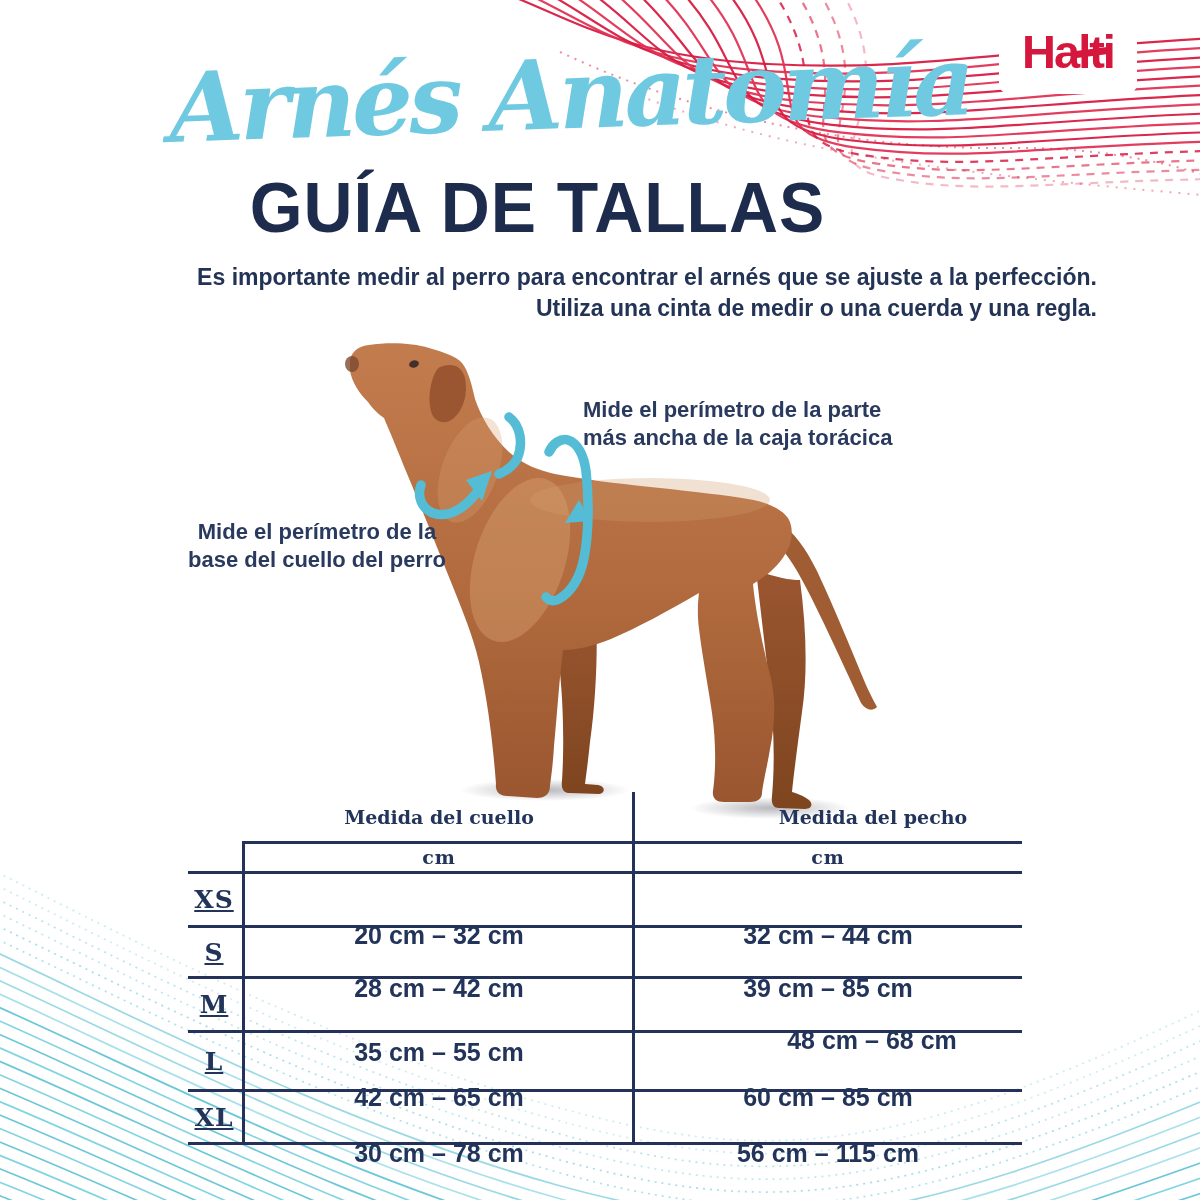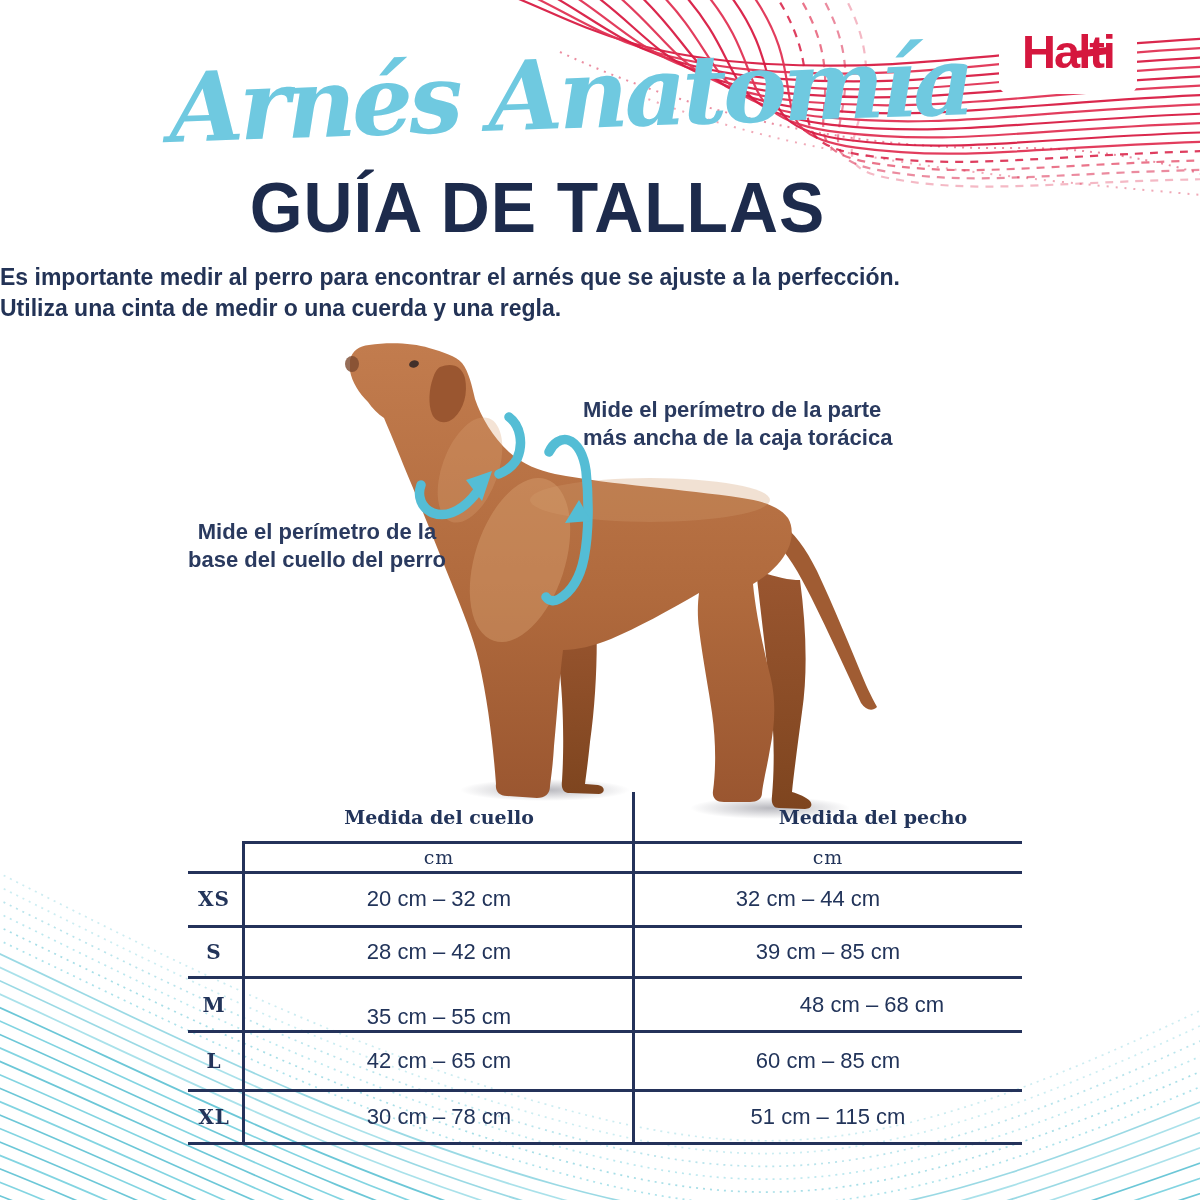--- a/index.html
+++ b/index.html
@@ -16,33 +16,33 @@
               font-family:"Liberation Sans",sans-serif;}
   .halti-bar{position:absolute;left:54%;top:47%;width:40px;height:7px;background:#d5173e;
              transform:rotate(-7deg);border-radius:2px;}
   
   .title-script{position:absolute;left:0;top:38px;width:1140px;text-align:center;
                 font-family:"DejaVu Serif",serif;font-style:italic;font-weight:bold;
                 font-size:96px;letter-spacing:-4px;color:#6fc9e0;transform:rotate(-2deg);}
   .title-main{position:absolute;left:0;top:168px;width:1075px;text-align:center;
               font-weight:bold;font-size:70px;letter-spacing:1px;color:#1d2b4c;
               transform:scaleX(.97);}
-  .intro{position:absolute;left:0;top:262px;width:1097px;text-align:left;
+  .intro{position:absolute;left:0;top:262px;width:1097px;text-align:right;
          font-weight:bold;font-size:23px;line-height:31px;color:#233356;}
   
   .label{position:absolute;font-weight:bold;font-size:22px;line-height:28px;color:#2a3a5f;}
   .label-chest{left:583px;top:396px;text-align:left;}
   .label-neck{left:166px;top:518px;width:302px;text-align:center;}
   
   .tline{position:absolute;background:#24325a;}
   .cell{position:absolute;display:flex;align-items:center;justify-content:center;color:#22345a;}
   .th{font-family:"DejaVu Serif",serif;font-weight:bold;font-size:19px;}
-  .unit{font-family:"DejaVu Serif",serif;font-weight:normal;font-size:19px;letter-spacing:1px;}
-  .sizecell{font-family:"DejaVu Serif",serif;font-weight:bold;font-size:20px;letter-spacing:1px;}
-  .val{font-weight:normal;font-size:22px;}
+  .unit{font-family:"DejaVu Serif",serif;font-weight:bold;font-size:19px;letter-spacing:1px;}
+  .sizecell{font-family:"DejaVu Serif",serif;font-weight:bold;font-size:25px;letter-spacing:1px;text-decoration:underline;}
+  .val{font-weight:bold;font-size:25px;margin-top:36px;}
 </style>
 </head>
 <body>
 
 <div class="canvas">
 
   <svg id="waves-top" viewBox="0 0 1200 1200">
       <path d="M 496 -10 C 568 16, 618 56, 768 64 S 998 50, 1214 38" fill="none" stroke="#d81c43" stroke-width="2.2" stroke-opacity="0.95"></path>
       <path d="M 519 -10 C 591 22.5, 630 63, 776 71.6 S 1001 58.8, 1214 47.4" fill="none" stroke="#e03354" stroke-width="2.2" stroke-opacity="0.95"></path>
       <path d="M 542 -10 C 614 29, 642 70, 784 79.2 S 1004 67.6, 1214 56.8" fill="none" stroke="#d81c43" stroke-width="2.2" stroke-opacity="0.95"></path>
@@ -195,32 +195,32 @@
     <div class="tline" style="left:632px;top:792px;width:3px;height:353px;"></div>
     <div class="tline" style="left:242px;top:841px;width:3px;height:304px;"></div>
 
     <div class="cell th" style="left:246px;top:800px;width:386px;height:34px;">Medida del cuello</div>
     <div class="cell th" style="left:636px;top:800px;width:384px;height:34px;margin-left:45px;">Medida del pecho</div>
     <div class="cell unit" style="left:246px;top:843px;width:386px;height:27px;">cm</div>
     <div class="cell unit" style="left:636px;top:843px;width:384px;height:27px;">cm</div>
 
     <div class="cell sizecell" style="left:184px;top:872px;width:60px;height:54px;">XS</div>
     <div class="cell val" style="left:246px;top:872px;width:386px;height:54px;">20 cm – 32 cm</div>
-    <div class="cell val" style="left:616px;top:872px;width:384px;height:54px;">32 cm – 44 cm</div>
+    <div class="cell val" style="left:636px;top:872px;width:384px;height:54px;">32 cm – 44 cm</div>
 
     <div class="cell sizecell" style="left:184px;top:927px;width:60px;height:50px;">S</div>
     <div class="cell val" style="left:246px;top:927px;width:386px;height:50px;">28 cm – 42 cm</div>
     <div class="cell val" style="left:636px;top:927px;width:384px;height:50px;">39 cm – 85 cm</div>
 
     <div class="cell sizecell" style="left:184px;top:978px;width:60px;height:53px;">M</div>
     <div class="cell val" style="left:246px;top:990px;width:386px;height:53px;">35 cm – 55 cm</div>
     <div class="cell val" style="left:636px;top:978px;width:384px;height:53px;padding-left:44px;">48 cm – 68 cm</div>
 
     <div class="cell sizecell" style="left:184px;top:1032px;width:60px;height:58px;">L</div>
     <div class="cell val" style="left:246px;top:1032px;width:386px;height:58px;">42 cm – 65 cm</div>
     <div class="cell val" style="left:636px;top:1032px;width:384px;height:58px;">60 cm – 85 cm</div>
 
     <div class="cell sizecell" style="left:184px;top:1091px;width:60px;height:52px;">XL</div>
     <div class="cell val" style="left:246px;top:1091px;width:386px;height:52px;">30 cm – 78 cm</div>
-    <div class="cell val" style="left:636px;top:1091px;width:384px;height:52px;">51 cm – 115 cm</div>
+    <div class="cell val" style="left:636px;top:1091px;width:384px;height:52px;">56 cm – 115 cm</div>
   </div>
 
 </div>
 
 </body></html>

